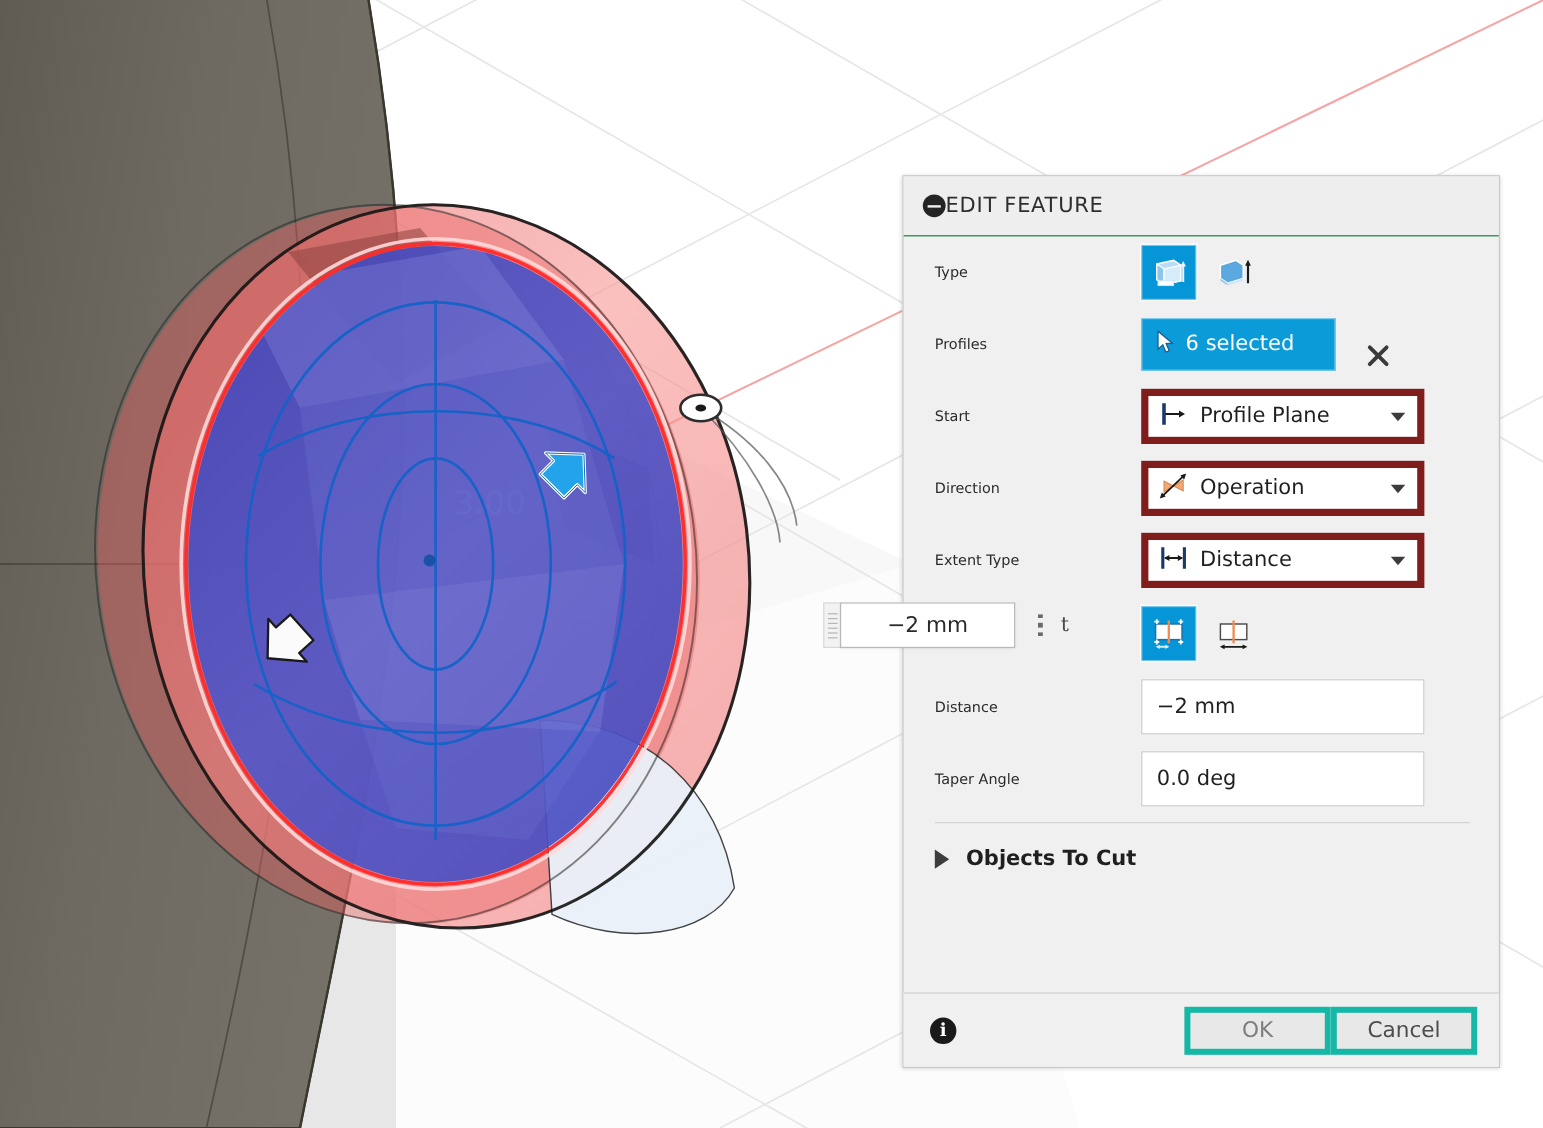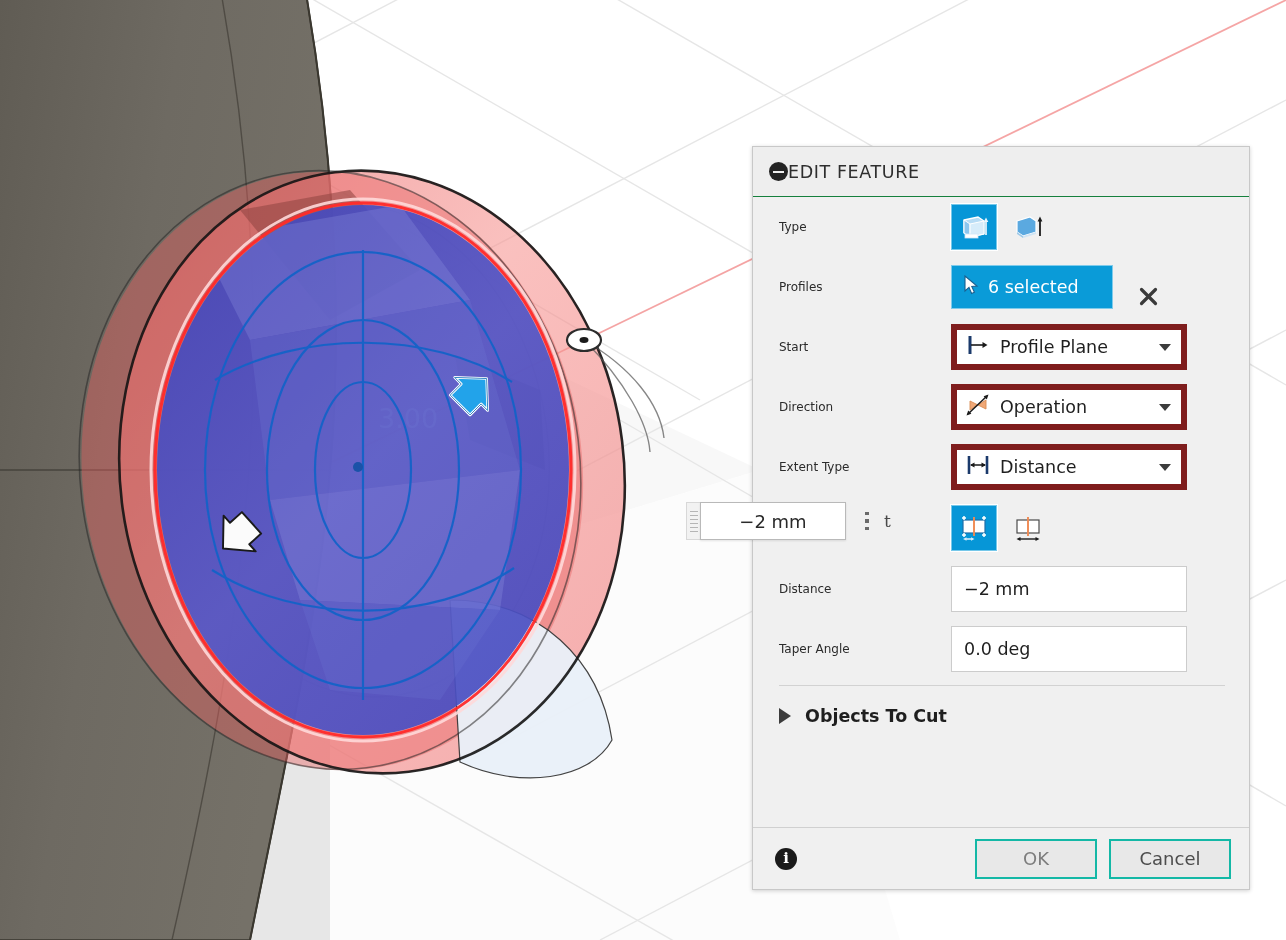--- a/index.html
+++ b/index.html
@@ -227,27 +227,26 @@
     font-family: "DejaVu Serif", "Liberation Serif", serif;
     display: flex; align-items: center; justify-content: center;
     cursor: pointer;
     line-height: 1;
   }
   .footer-spacer { flex: 1 1 auto; }
   .btn {
     min-width: 122px;
     height: 40px;
     background: #e8e8e8;
-    border: 2px solid #14b8a6;
+    border: 5px solid #14b8a6;
     font-size: 18px;
     color: #7d7d7d;
     display: flex; align-items: center; justify-content: center;
     cursor: pointer;
     box-sizing: border-box;
-    margin-left: 12px;
   }
   .btn.cancel { color: #4d4d4d; }
 
   
   #float-input {
     position: absolute;
     left: 686px;
     top: 502px;
     display: flex;
     align-items: center;

